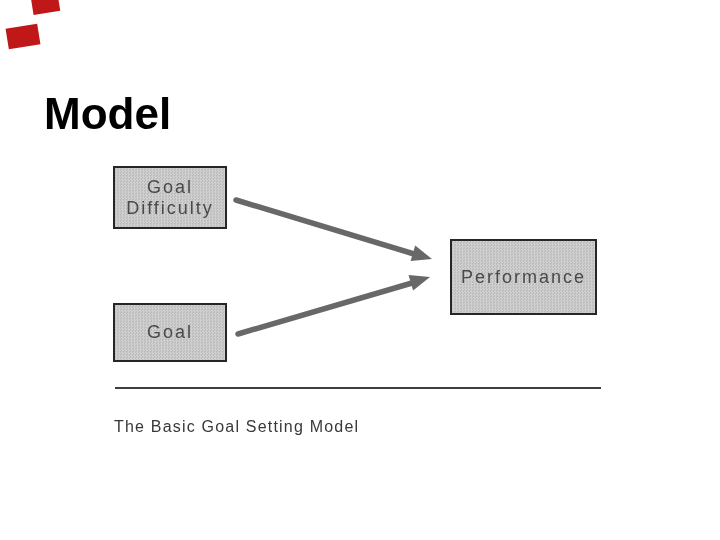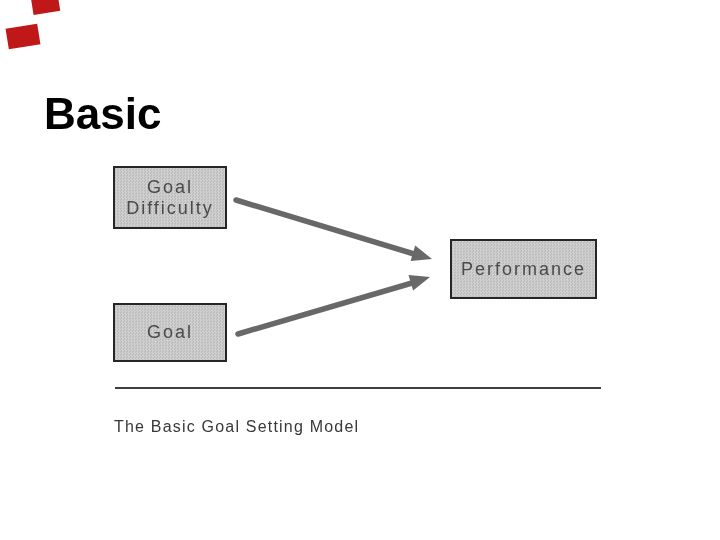--- a/index.html
+++ b/index.html
@@ -42,21 +42,21 @@
     align-items: center;
     justify-content: center;
     color: #4a4a4a;
     font-size: 18px;
     letter-spacing: 2px;
     line-height: 21px;
     text-align: center;
   }
   .node-goal-difficulty  { left: 113px; top: 166px; width: 114px; height: 63px; }
   .node-goal-specificity { left: 113px; top: 303px; width: 114px; height: 59px; }
-  .node-performance      { left: 450px; top: 239px; width: 147px; height: 60px; }
+  .node-performance      { left: 450px; top: 239px; width: 147px; height: 76px; }
 
   
   svg.arrows { position: absolute; left: 0; top: 0; width: 720px; height: 540px; }
 
   
   .rule {
     position: absolute;
     left: 115px;
     top: 387px;
     width: 486px;
@@ -76,21 +76,21 @@
   }
 </style>
 </head>
 <body>
 
 <div id="slide">
 
   <div class="corner-mark m1"></div>
   <div class="corner-mark m2"></div>
 
-  <h1 class="slide-title">Basic</h1>
+  <h1 class="slide-title">Model</h1>
 
   <svg class="arrows" viewBox="0 0 720 540" aria-hidden="true">
     <g>
       <line x1="236" y1="200" x2="414" y2="254" stroke-width="5.5" stroke-linecap="round" stroke="#686868"></line>
       <polygon points="432,259 410.6,260.9 415.2,245.5" fill="#686868"></polygon>
     </g>
     <g>
       <line x1="238" y1="334" x2="412" y2="283" stroke-width="5.5" stroke-linecap="round" stroke="#686868"></line>
       <polygon points="430,277 413.1,290.4 408.5,275.0" fill="#686868"></polygon>
     </g>

